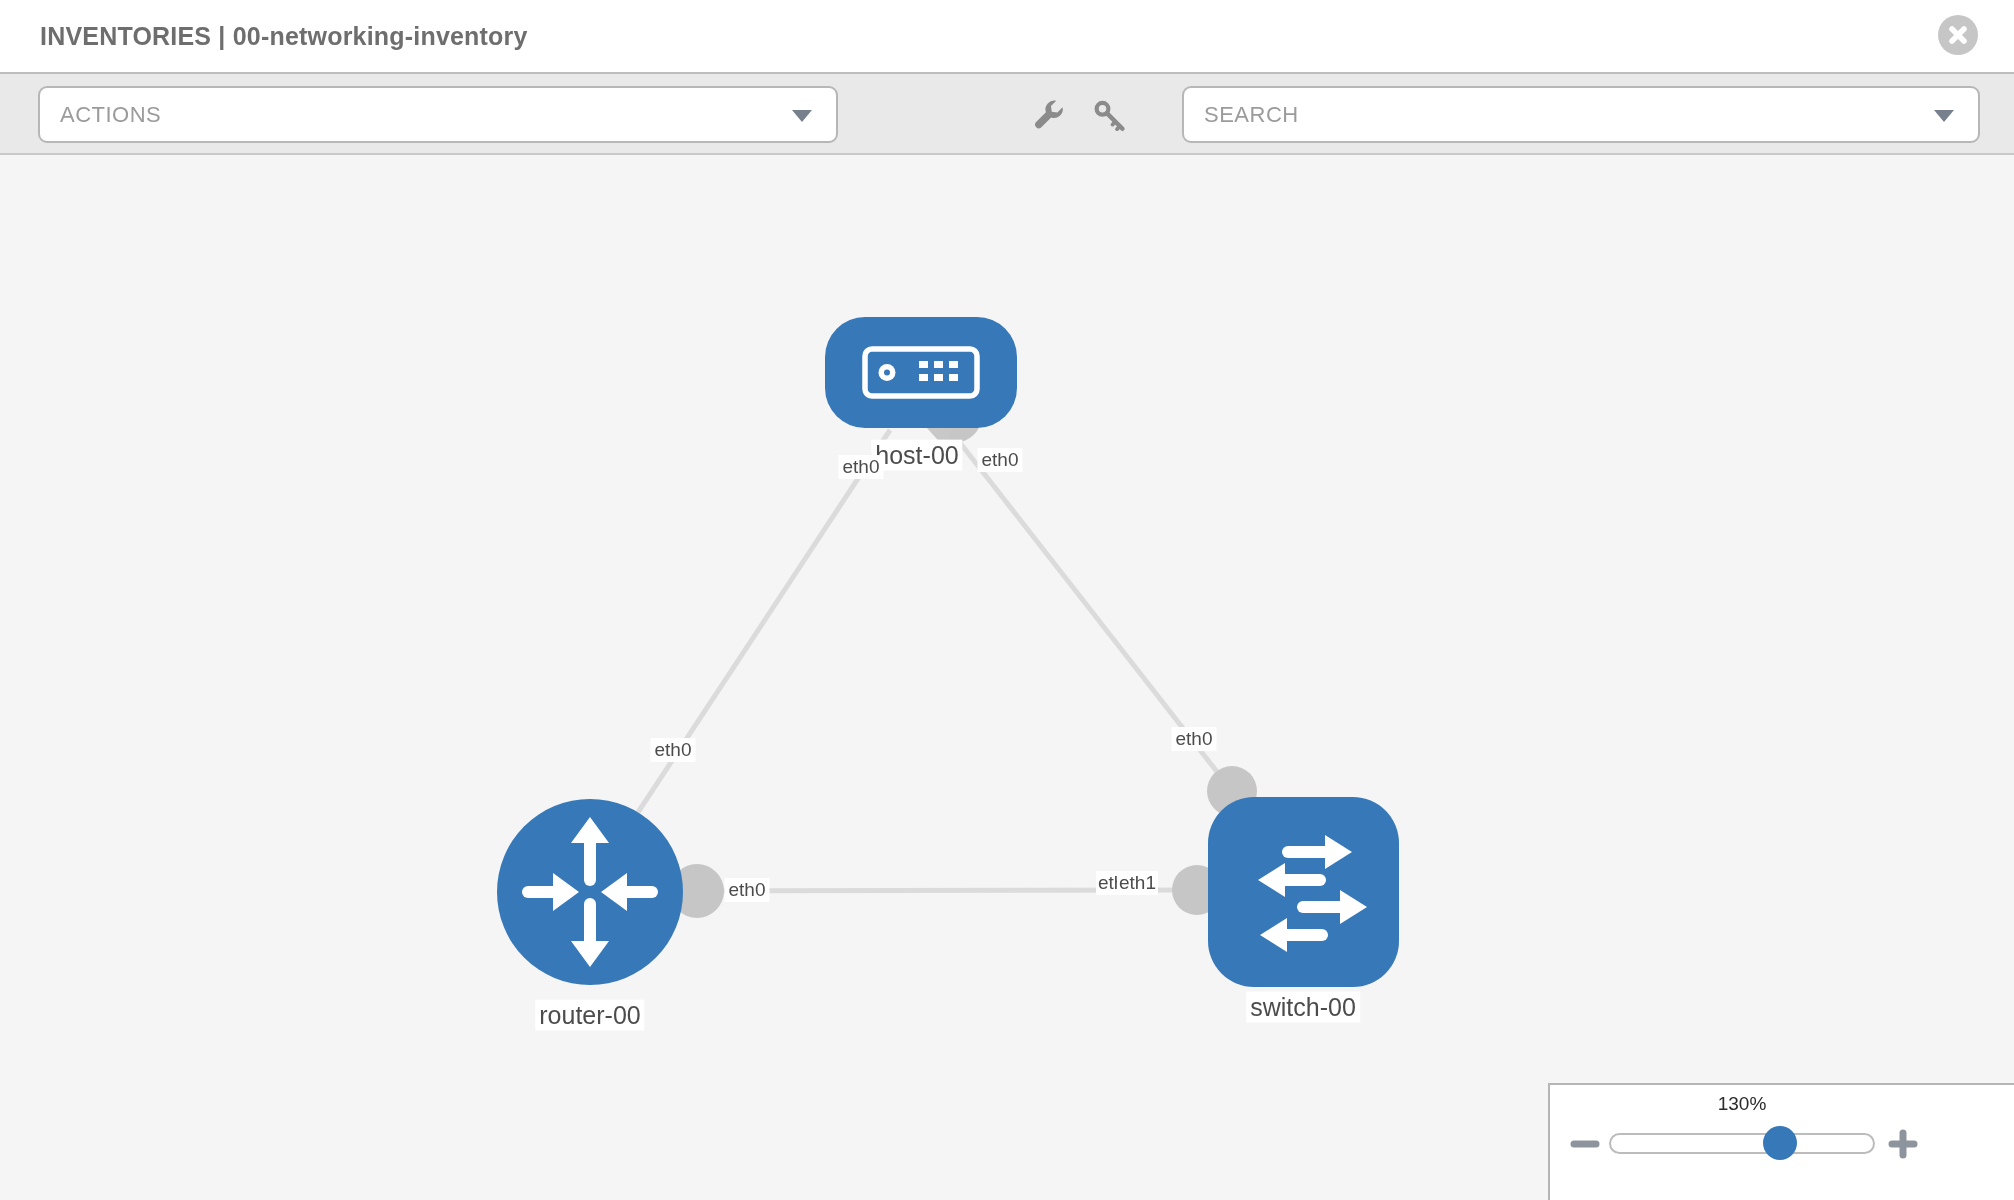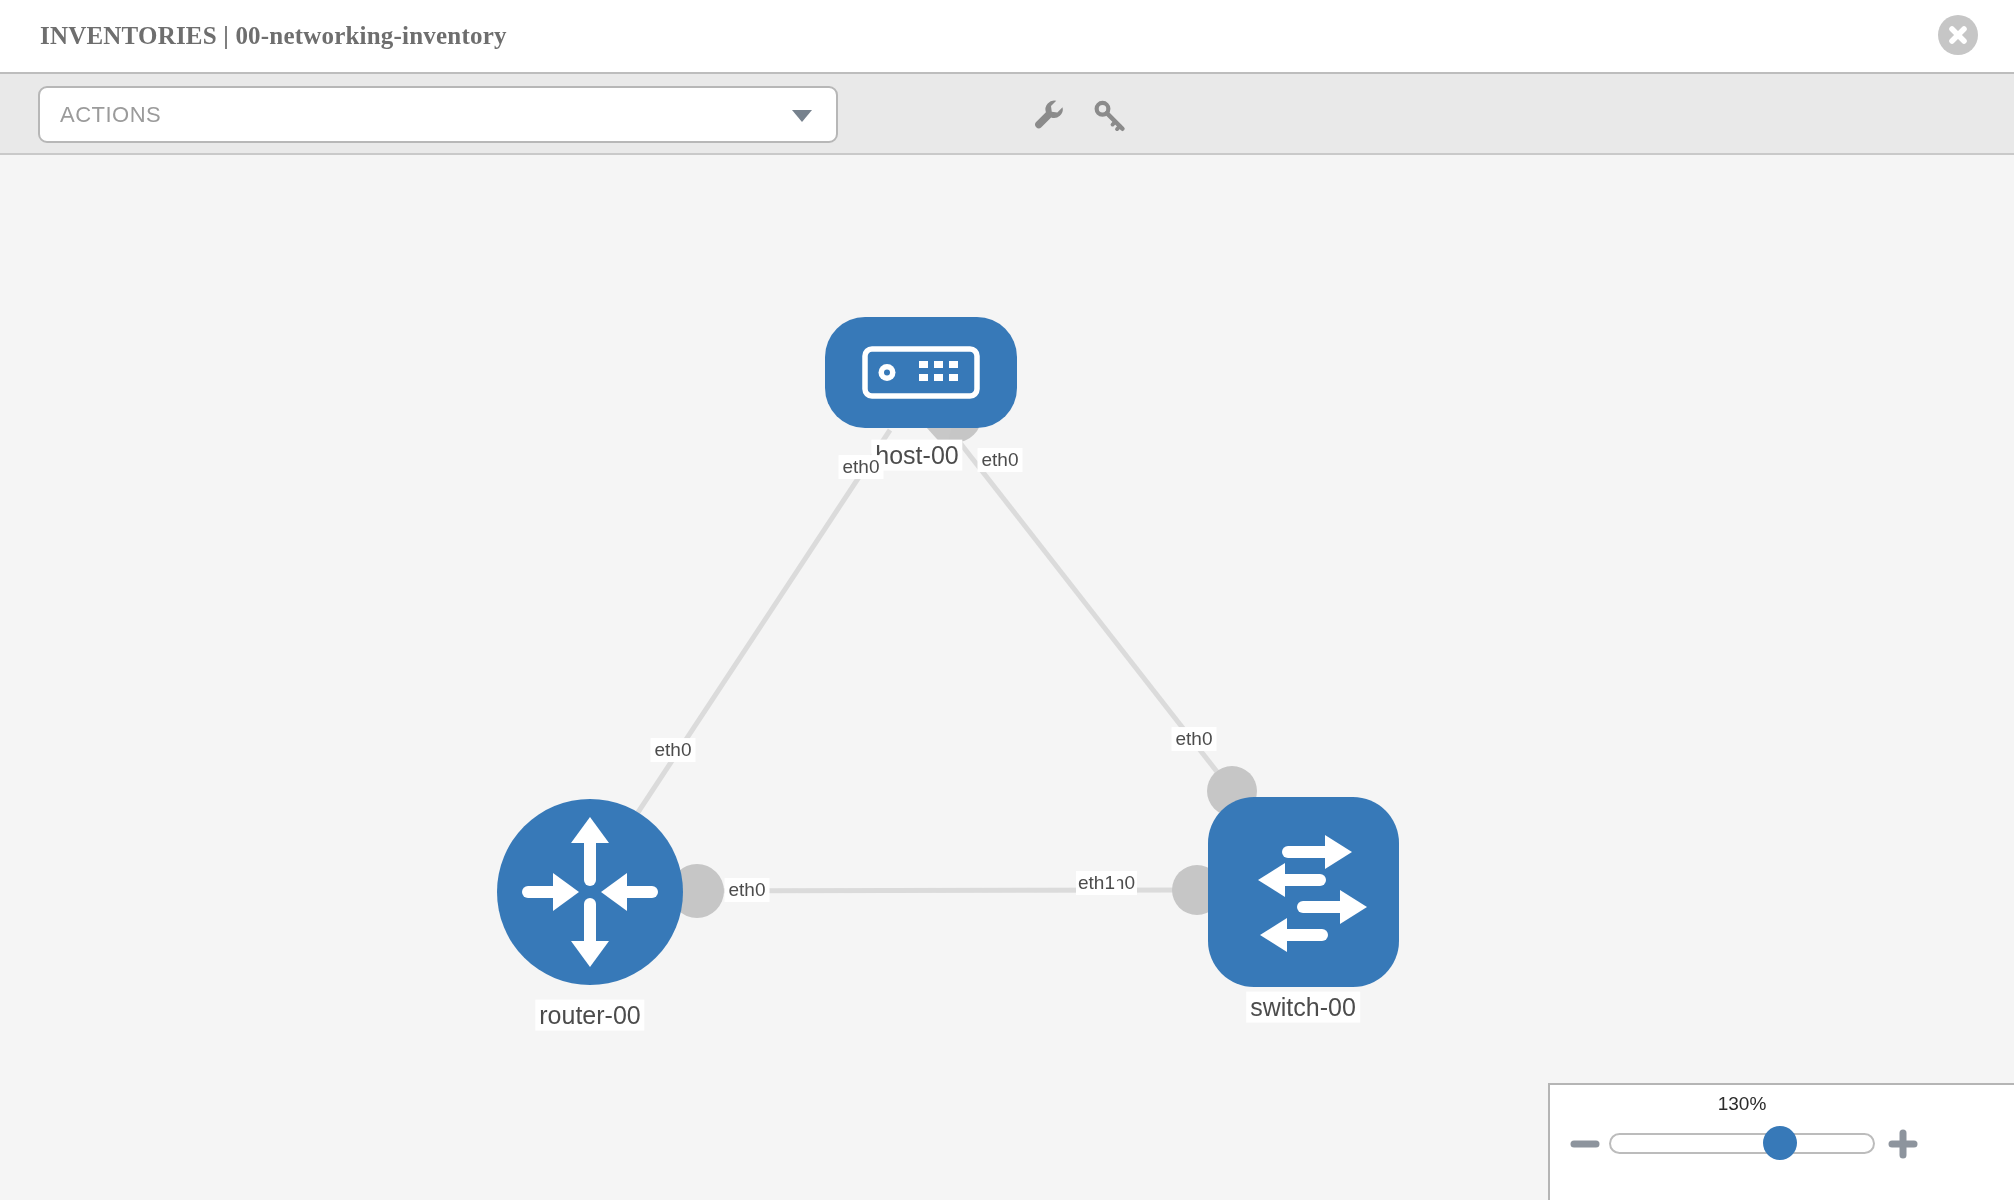--- a/index.html
+++ b/index.html
@@ -2,21 +2,21 @@
 <html><head>
 <meta charset="utf-8">
 <style>
   html,body{margin:0;padding:0;}
   body{
     width:2014px;height:1200px;overflow:hidden;position:relative;
     font-family:"Liberation Sans","DejaVu Sans",sans-serif;
     background:#f5f5f5;
   }
   
-  .header{position:absolute;top:0;left:0;width:2014px;height:72px;background:#ffffff;font-family:Liberation Serif, serif;}
+  .header{position:absolute;top:0;left:0;width:2014px;height:72px;background:#ffffff;}
   .header-title{
     position:absolute;left:40px;top:0;line-height:72px;
     font-size:25px;font-weight:bold;color:#6e6e6e;letter-spacing:.2px;white-space:nowrap;
   }
   .close-btn{
     position:absolute;top:15px;right:36px;width:40px;height:40px;border-radius:50%;
     background:#c6c6c6;border:none;padding:0;cursor:pointer;
     display:flex;align-items:center;justify-content:center;
   }
   
@@ -104,20 +104,24 @@
   </button>
   <button class="tool-btn key">
     <svg width="36" height="36" viewBox="0 0 24 24">
       <circle cx="7" cy="7.2" r="3.9" fill="none" stroke="#8b8b8b" stroke-width="2.8"></circle>
       <line x1="9.9" y1="10.1" x2="20.3" y2="20.5" stroke="#8b8b8b" stroke-width="3" stroke-linecap="round"></line>
       <line x1="15.6" y1="15.8" x2="13.7" y2="17.7" stroke="#8b8b8b" stroke-width="2.6" stroke-linecap="round"></line>
       <line x1="18.6" y1="18.8" x2="16.7" y2="20.7" stroke="#8b8b8b" stroke-width="2.6" stroke-linecap="round"></line>
     </svg>
   </button>
 
+  <div class="dropdown dd-search">
+    <span class="dd-text">SEARCH</span>
+    <span class="caret"></span>
+  </div>
 </div>
 
 <div class="canvas">
   <svg class="graph-svg" width="2014" height="1045" viewBox="0 0 2014 1045">
 
     <line x1="600" y1="715" x2="890" y2="275" stroke="#dbdbdb" stroke-width="5"></line>
     <line x1="1232" y1="636" x2="950" y2="275" stroke="#dbdbdb" stroke-width="5"></line>
     <line x1="683" y1="736" x2="1208" y2="735" stroke="#dbdbdb" stroke-width="5"></line>
 
     <circle cx="954" cy="260" r="28" fill="#c6c6c6"></circle>
@@ -173,21 +177,21 @@
   <div class="node-label" style="left:917px;top:300px;">host-00</div>
   <div class="node-label" style="left:590px;top:860px;">router-00</div>
   <div class="node-label" style="left:1303px;top:852px;">switch-00</div>
 
   <div class="iface-label" style="left:861px;top:312px;">eth0</div>
   <div class="iface-label" style="left:1000px;top:305px;">eth0</div>
   <div class="iface-label" style="left:673px;top:595px;">eth0</div>
   <div class="iface-label" style="left:747px;top:735px;">eth0</div>
   <div class="iface-label" style="left:1194px;top:584px;">eth0</div>
   <div class="iface-label-fixed" style="left:1096px;top:716px;">eth0</div>
-  <div class="iface-label-fixed" style="left:1076px;top:716px;">eth1</div>
+  <div class="iface-label-fixed" style="left:1117px;top:716px;">eth1</div>
 
   <div class="zoom-panel">
     <div class="zoom-level">130%</div>
     <button class="zoom-btn zoom-minus">
       <svg width="34" height="26" viewBox="0 0 34 26">
         <line x1="6" y1="13" x2="28" y2="13" stroke="#8d949d" stroke-width="7" stroke-linecap="round"></line>
       </svg>
     </button>
     <div class="zoom-track"></div>
     <div class="zoom-thumb"></div>

